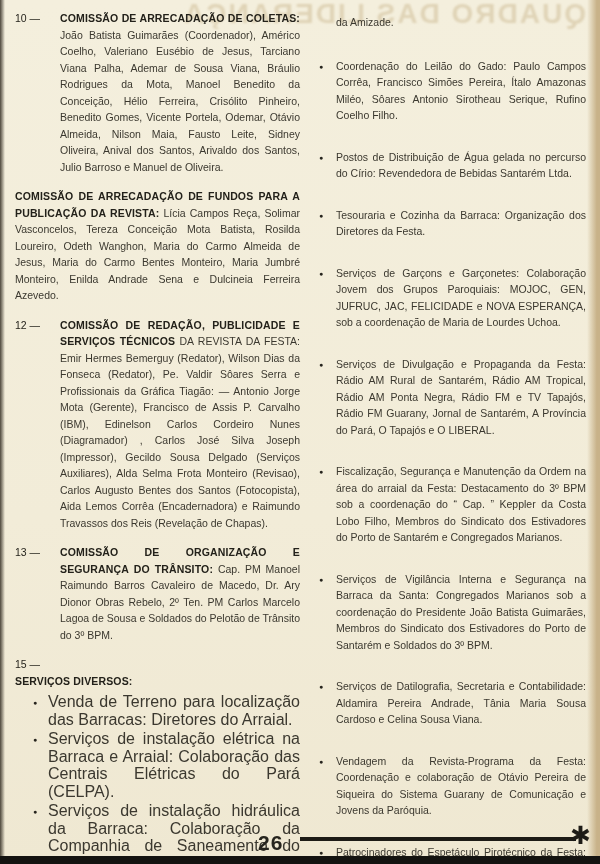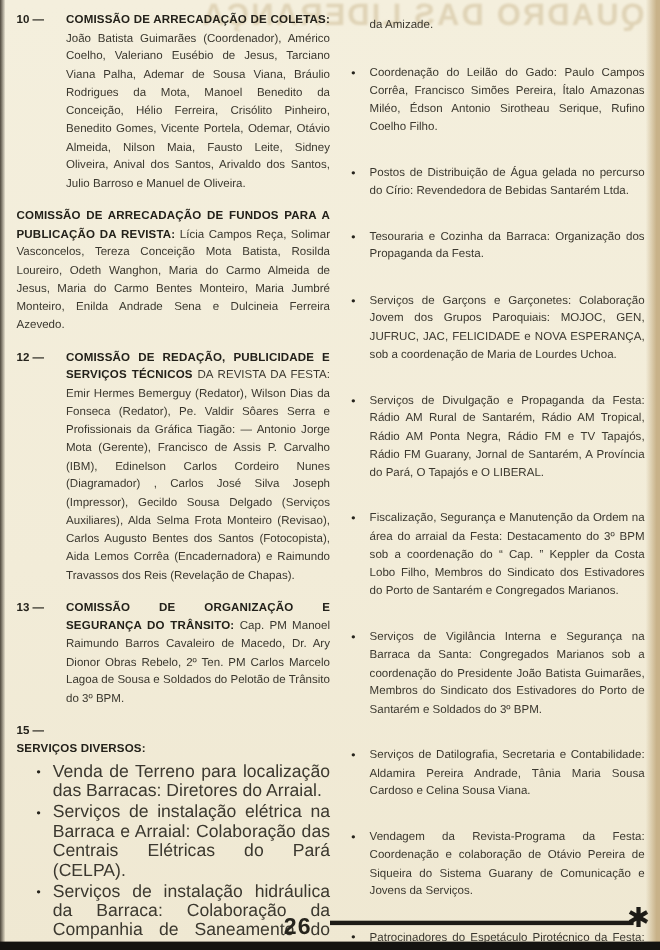--- a/index.html
+++ b/index.html
@@ -30,21 +30,21 @@
     padding:10px 14px 0 15px;
     box-sizing:border-box;
   }
   .cols{display:flex;gap:19px;}
   .col-left{width:285px;flex-shrink:0;}
   .col-right{flex:1;min-width:0;padding-top:2px;}
 
   .item{display:flex;margin-bottom:13px;}
   .item-num{
     width:45px;flex-shrink:0;
-    font-weight:bold;font-size:10.5px;line-height:16.5px;
+    font-weight:normal;font-size:10.5px;line-height:16.5px;
     color:#26241d;white-space:nowrap;
   }
   .item-text{
     flex:1;font-size:10.5px;line-height:16.5px;
     text-align:justify;color:#3b382f;
   }
   .item-text b{color:#23211a;letter-spacing:.15px;}
   .item-15{margin-bottom:4px;flex-direction:column;}
 
   ul.bullets{list-style:none;margin:2px 0 0 18px;padding:0;}
@@ -155,29 +155,29 @@
 
       </ul>
 
     </div>
 
     <div class="col-right">
 
       <div class="cont">da Amizade.</div>
 
       <ul class="rbullets">
-        <li>Coordenação do Leilão do Gado: Paulo Campos Corrêa, Francisco Simões Pereira, Ítalo Amazonas Miléo, Édson Antonio Sirotheau Serique, Rufino Coelho Filho.</li>
+        <li>Coordenação do Leilão do Gado: Paulo Campos Corrêa, Francisco Simões Pereira, Ítalo Amazonas Miléo, Sôares Antonio Sirotheau Serique, Rufino Coelho Filho.</li>
         <li>Postos de Distribuição de Água gelada no percurso do Círio: Revendedora de Bebidas Santarém Ltda.</li>
-        <li>Tesouraria e Cozinha da Barraca: Organização dos Propaganda da Festa.</li>
+        <li>Tesouraria e Cozinha da Barraca: Organização dos Diretores da Festa.</li>
         <li>Serviços de Garçons e Garçonetes: Colaboração Jovem dos Grupos Paroquiais: MOJOC, GEN, JUFRUC, JAC, FELICIDADE e NOVA ESPERANÇA, sob a coordenação de Maria de Lourdes Uchoa.</li>
         <li>Serviços de Divulgação e Propaganda da Festa: Rádio AM Rural de Santarém, Rádio AM Tropical, Rádio AM Ponta Negra, Rádio FM e TV Tapajós, Rádio FM Guarany, Jornal de Santarém, A Província do Pará, O Tapajós e O LIBERAL.</li>
         <li>Fiscalização, Segurança e Manutenção da Ordem na área do arraial da Festa: Destacamento do 3º BPM sob a coordenação do “ Cap. ” Keppler da Costa Lobo Filho, Membros do Sindicato dos Estivadores do Porto de Santarém e Congregados Marianos.</li>
         <li>Serviços de Vigilância Interna e Segurança na Barraca da Santa: Congregados Marianos sob a coordenação do Presidente João Batista Guimarães, Membros do Sindicato dos Estivadores do Porto de Santarém e Soldados do 3º BPM.</li>
         <li>Serviços de Datilografia, Secretaria e Contabilidade: Aldamira Pereira Andrade, Tânia Maria Sousa Cardoso e Celina Sousa Viana.</li>
-        <li>Vendagem da Revista-Programa da Festa: Coordenação e colaboração de Otávio Pereira de Siqueira do Sistema Guarany de Comunicação e Jovens da Serviços.</li>
+        <li>Vendagem da Revista-Programa da Festa: Coordenação e colaboração de Otávio Pereira de Siqueira do Sistema Guarany de Comunicação e Jovens da Paróquia.</li>
         <li>Patrocinadores do Espetáculo Pirotécnico da Festa: Até o momento da impressão do Programa, nenhum patrocinador havia dado resposta afirmativa.</li>
       </ul>
 
     </div>
   </div>
 </div>
 
 <div class="page-num">26</div>
 <div class="footer-rule"></div>
 <div class="footer-star">✱</div>

